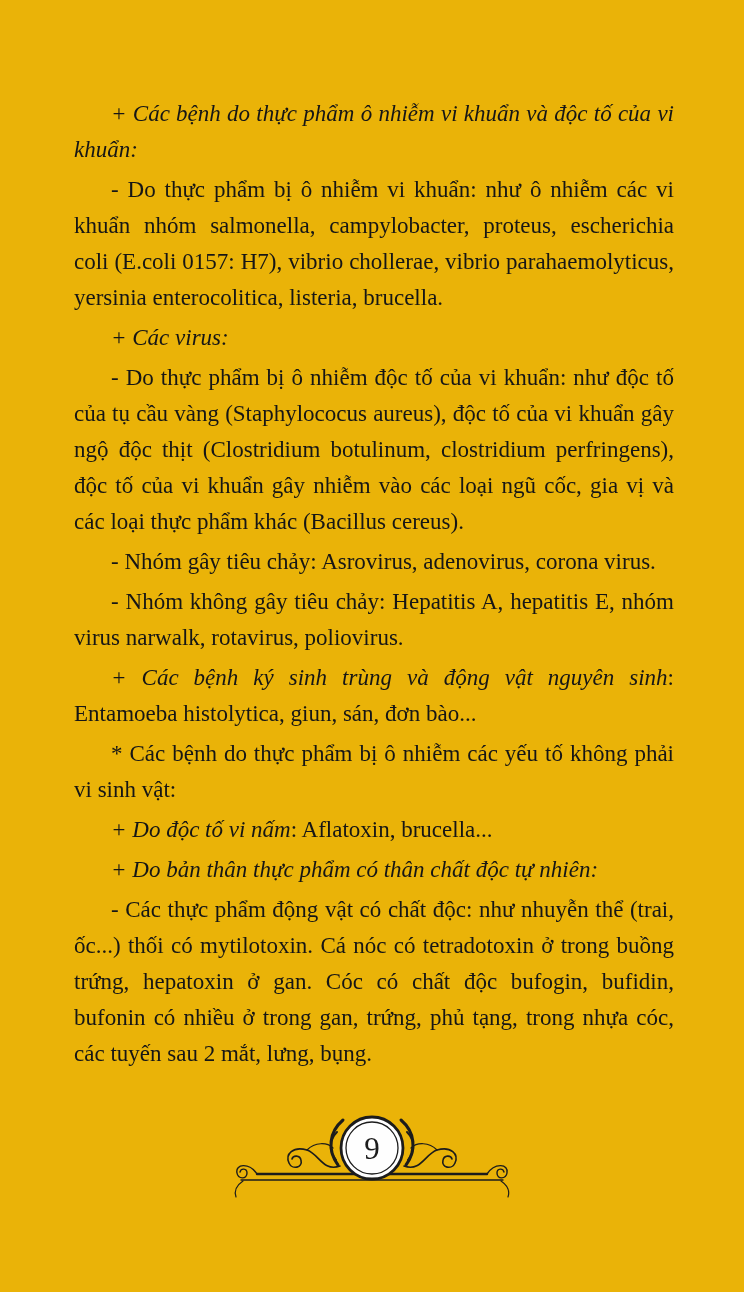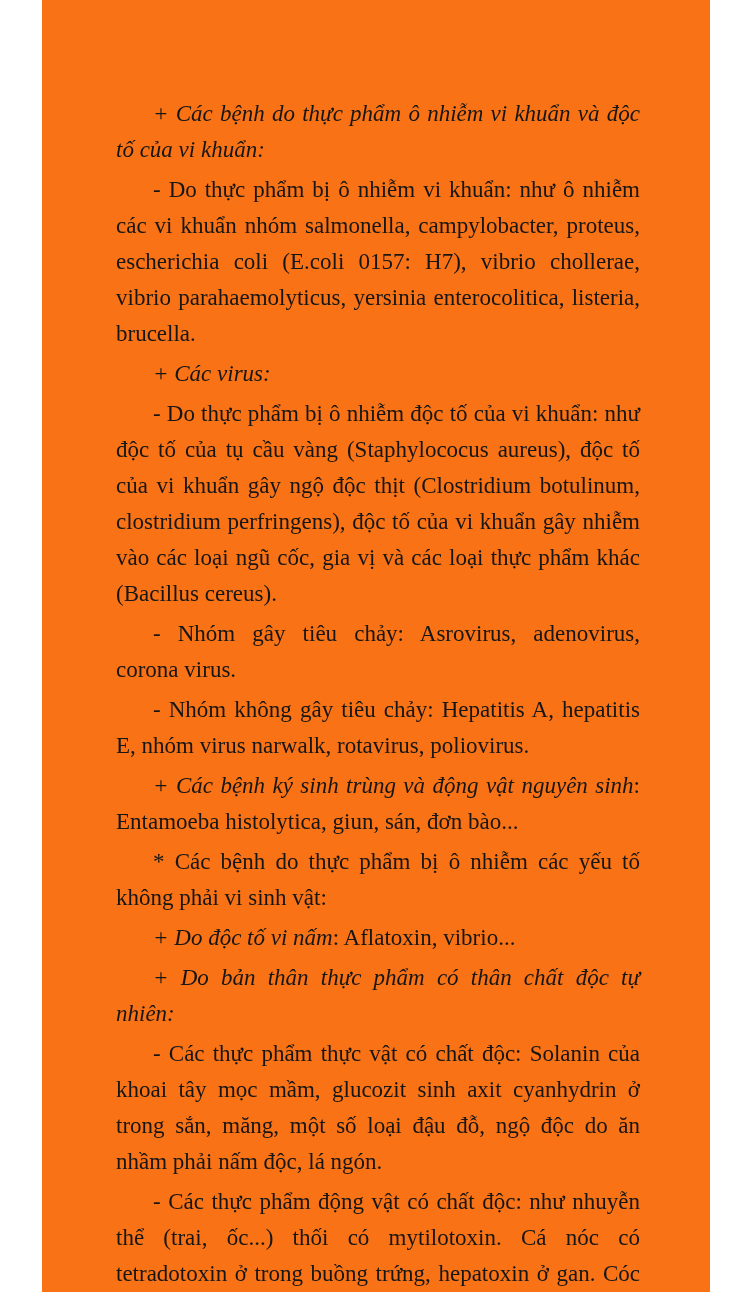--- a/index.html
+++ b/index.html
@@ -2,26 +2,25 @@
 <html><head>
 <meta charset="utf-8">
 <style>
   html, body {
     margin: 0;
     padding: 0;
     background: #ffffff;
   }
   .page {
     position: relative;
-    width: 668px;
+    width: 744px;
     height: 1292px;
-    background: #f97316;
+    background: #eab308;
     overflow: hidden;
     font-family: "Liberation Serif", "DejaVu Serif", serif;
-    margin-left: 42px;
   }
   .text-block {
     padding: 96px 70px 0 74px;
   }
   .para {
     font-size: 23px;
     line-height: 36px;
     color: #161616;
     text-align: justify;
     text-indent: 37px;
@@ -56,25 +55,24 @@
     <p class="para">- Do thực phẩm bị ô nhiễm độc tố của vi khuẩn: như độc tố của tụ cầu vàng (Staphylococus aureus), độc tố của vi khuẩn gây ngộ độc thịt (Clostridium botulinum, clostridium perfringens), độc tố của vi khuẩn gây nhiễm vào các loại ngũ cốc, gia vị và các loại thực phẩm khác (Bacillus cereus).</p>
 
     <p class="para">- Nhóm gây tiêu chảy: Asrovirus, adenovirus, corona virus.</p>
 
     <p class="para">- Nhóm không gây tiêu chảy: Hepatitis A, hepatitis E, nhóm virus narwalk, rotavirus, poliovirus.</p>
 
     <p class="para"><span class="italic">+ Các bệnh ký sinh trùng và động vật nguyên sinh</span><span>: Entamoeba histolytica, giun, sán, đơn bào...</span></p>
 
     <p class="para">* Các bệnh do thực phẩm bị ô nhiễm các yếu tố không phải vi sinh vật:</p>
 
-    <p class="para"><span class="italic">+ Do độc tố vi nấm</span><span>: Aflatoxin, vibrio...</span></p>
+    <p class="para"><span class="italic">+ Do độc tố vi nấm</span><span>: Aflatoxin, brucella...</span></p>
 
     <p class="para italic">+ Do bản thân thực phẩm có thân chất độc tự nhiên:</p>
 
-    <p class="para">- Các thực phẩm thực vật có chất độc: Solanin của khoai tây mọc mầm, glucozit sinh axit cyanhydrin ở trong sắn, măng, một số loại đậu đỗ, ngộ độc do ăn nhầm phải nấm độc, lá ngón.</p>
 
     <p class="para">- Các thực phẩm động vật có chất độc: như nhuyễn thể (trai, ốc...) thối có mytilotoxin. Cá nóc có tetradotoxin ở trong buồng trứng, hepatoxin ở gan. Cóc có chất độc bufogin, bufidin, bufonin có nhiều ở trong gan, trứng, phủ tạng, trong nhựa cóc, các tuyến sau 2 mắt, lưng, bụng.</p>
 
   </div>
 
   <div class="ornament">
     <svg width="290" height="100" viewBox="0 0 290 100">
       <g stroke="#1c1c1c" fill="none" stroke-linecap="round">
 
         <line x1="14" y1="78" x2="276" y2="78" stroke-width="1.3"></line>

